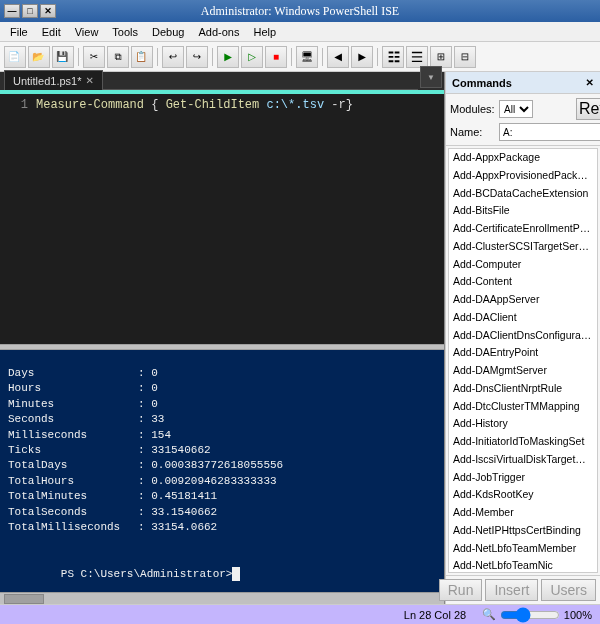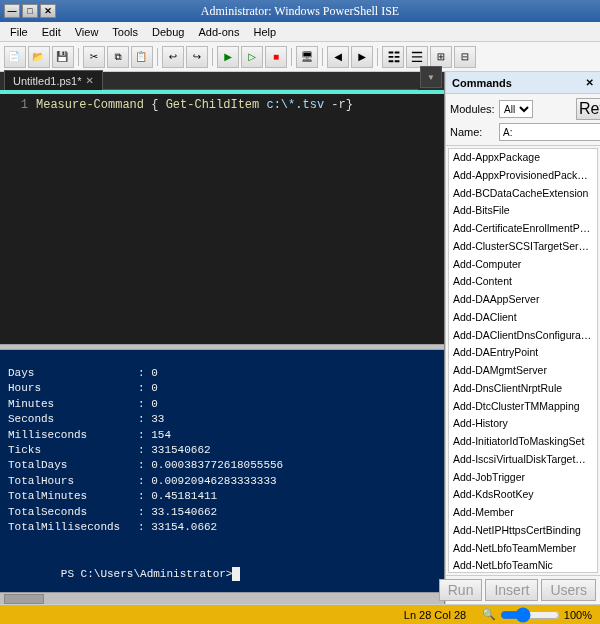--- a/index.html
+++ b/index.html
@@ -219,21 +219,21 @@
       padding: 2px 8px;
       font-size: 14px;
       border: 1px solid #aaa;
       background: linear-gradient(to bottom, #f5f5f5, #ddd);
       cursor: pointer;
     }
     .footer-btn.disabled { color: #999; }
 
     
     .status-bar {
-      background: #eab308;
+      background: #c4b5fd;
       border-top: 1px solid #ccc;
       height: 20px;
       display: flex;
       align-items: center;
       justify-content: space-between;
       padding: 0 8px;
       font-size: 11px;
     }
     .status-right { display: flex; gap: 16px; align-items: center; }
     .zoom-area { display: flex; align-items: center; gap: 4px; }

